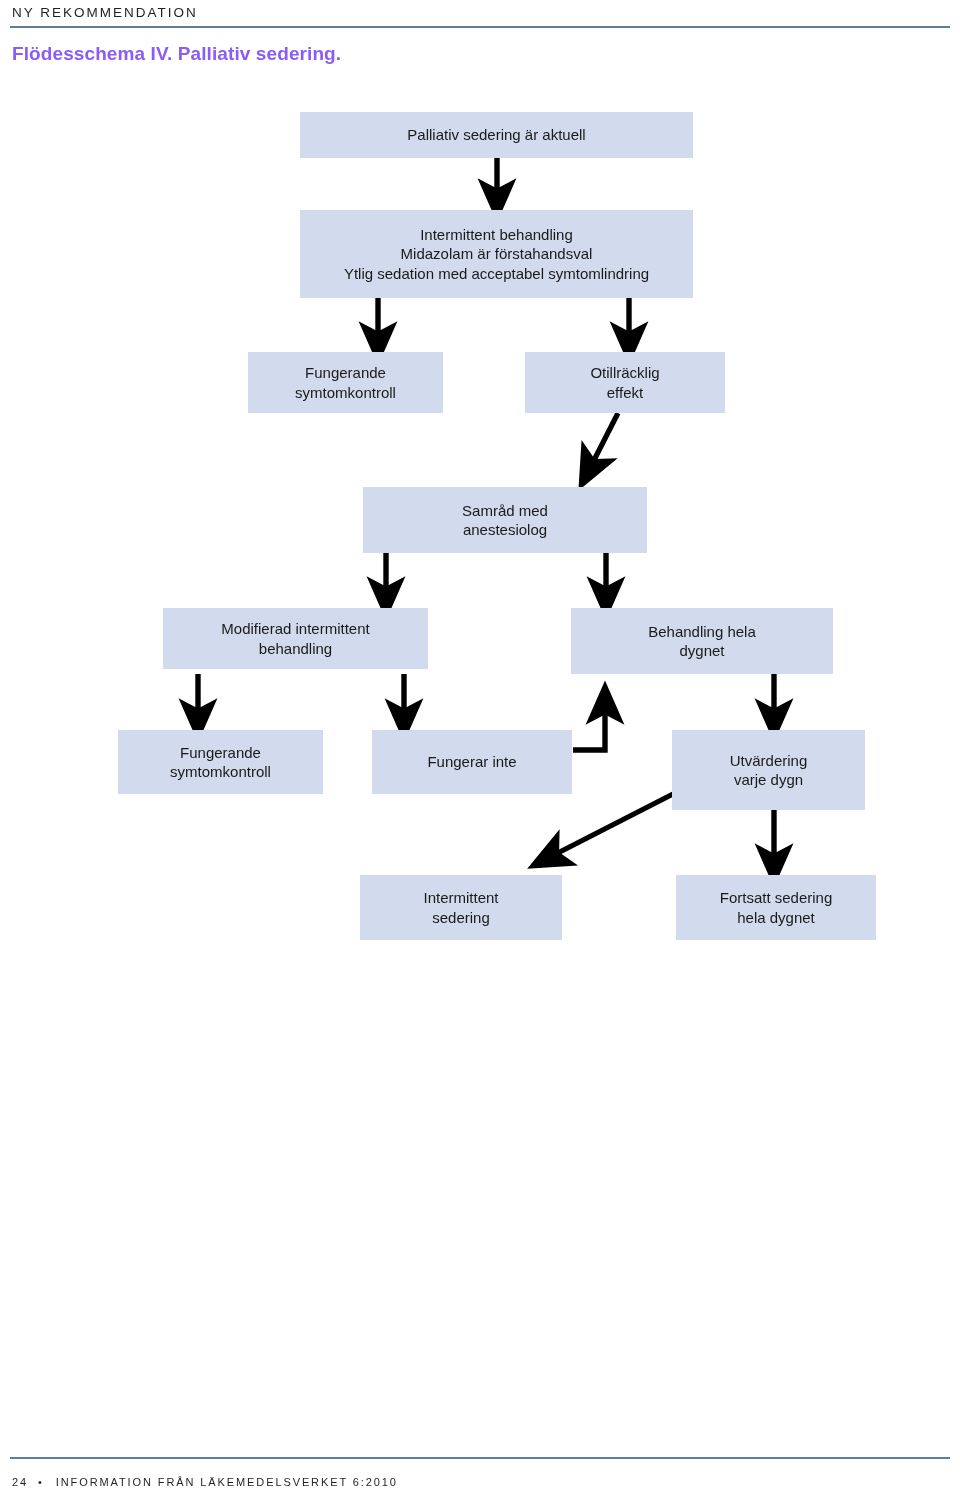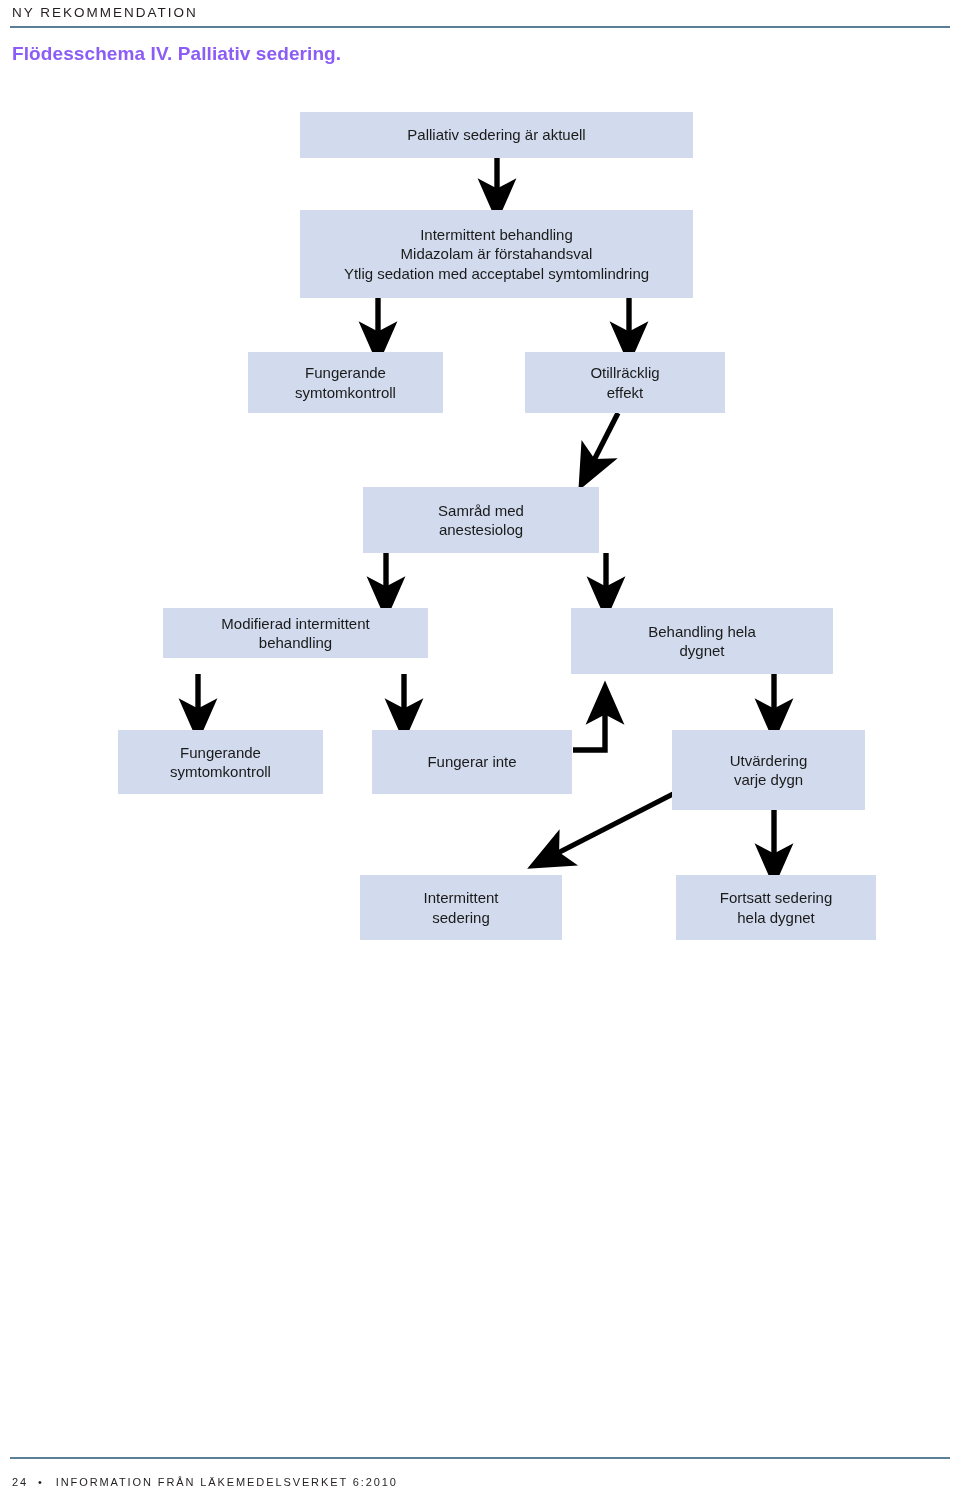--- a/index.html
+++ b/index.html
@@ -166,26 +166,26 @@
     <div class="node" style="left:248px; top:352px; width:195px; height:61px;">
       <span class="node-label">Fungerande
 symtomkontroll</span>
     </div>
 
     <div class="node" style="left:525px; top:352px; width:200px; height:61px;">
       <span class="node-label">Otillräcklig
 effekt</span>
     </div>
 
-    <div class="node" style="left:363px; top:487px; width:236px; height:66px;">
+    <div class="node" style="left:363px; top:487px; width:284px; height:66px;">
       <span class="node-label">Samråd med
 anestesiolog</span>
     </div>
 
-    <div class="node" style="left:163px; top:608px; width:265px; height:50px;">
+    <div class="node" style="left:163px; top:608px; width:265px; height:61px;">
       <span class="node-label">Modifierad intermittent
 behandling</span>
     </div>
 
     <div class="node" style="left:571px; top:608px; width:262px; height:66px;">
       <span class="node-label">Behandling hela
 dygnet</span>
     </div>
 
     <div class="node" style="left:118px; top:730px; width:205px; height:64px;">

